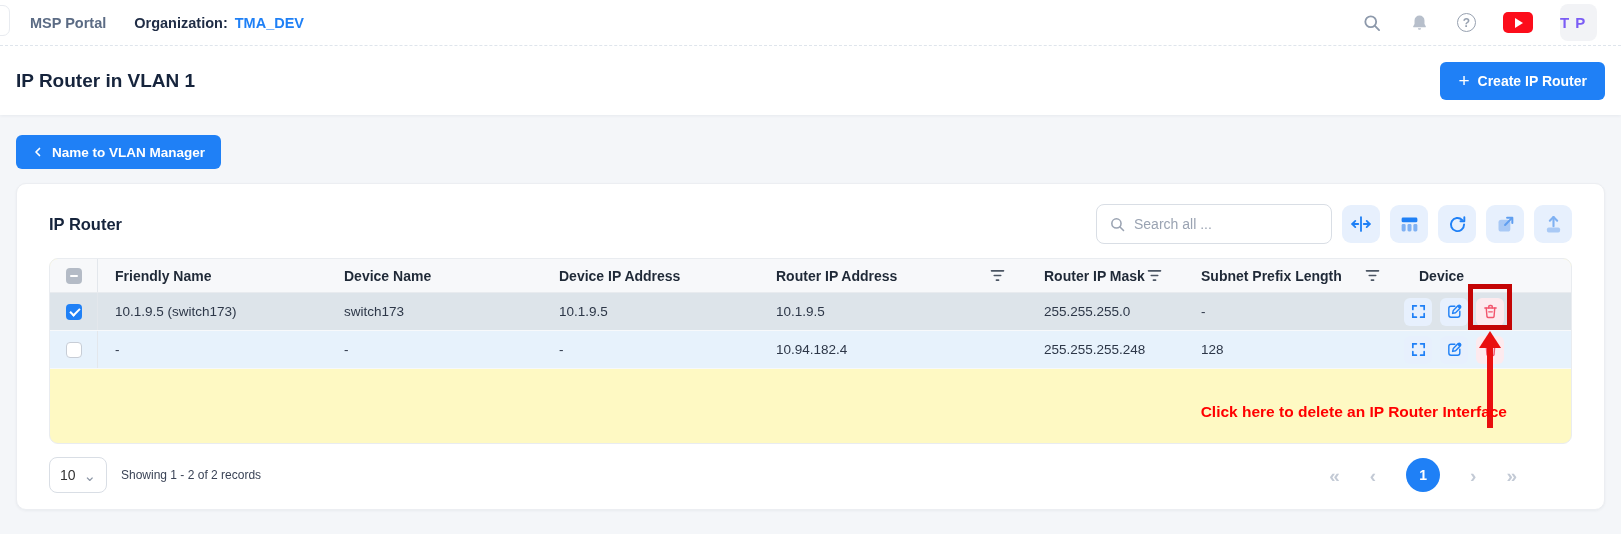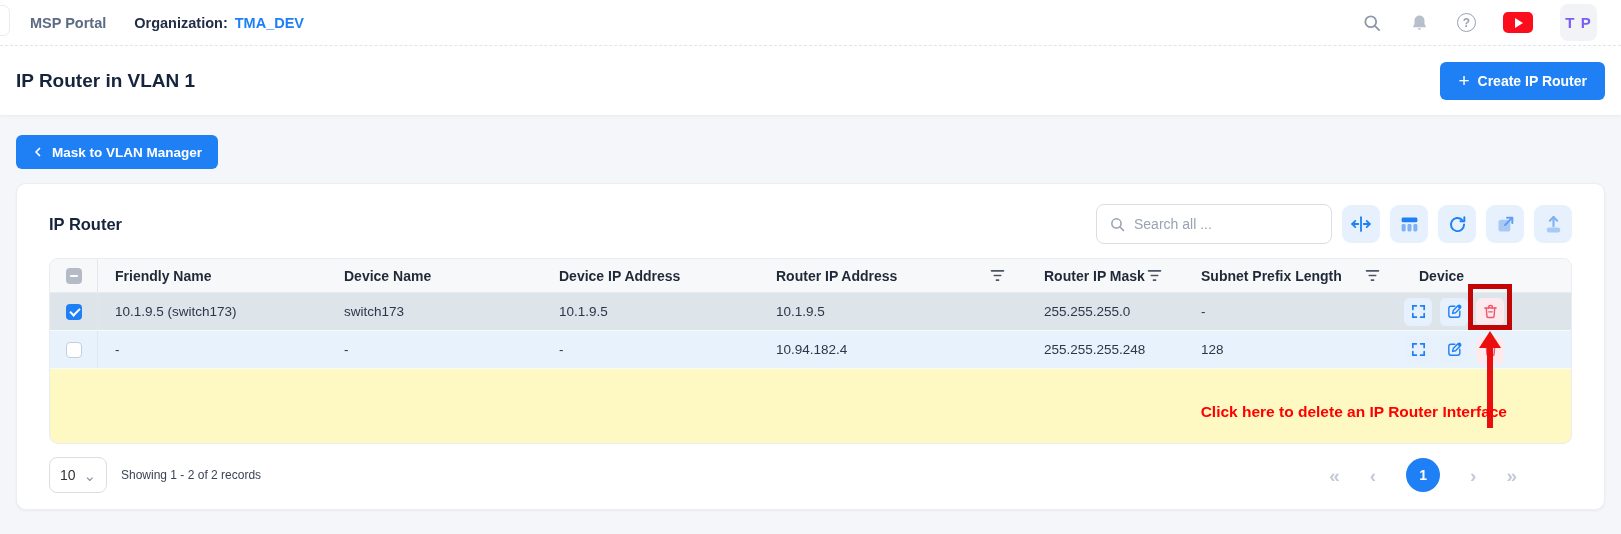--- a/index.html
+++ b/index.html
@@ -18,21 +18,21 @@
   .topbar-right { margin-left:auto; display:flex; align-items:center; gap:27px; }
   .tb-icon { width:21px; height:21px; display:flex; align-items:center; justify-content:center; cursor:pointer; }
   .help-circle { width:19px; height:19px; border:1.6px solid #97a1b0; border-radius:50%;
     color:#97a1b0; font-size:12px; font-weight:700; display:flex; align-items:center; justify-content:center; }
   .yt { width:30px; height:21px; background:#fc0d1b; border-radius:5px;
     display:flex; align-items:center; justify-content:center; cursor:pointer; }
   .yt-tri { width:0; height:0; border-top:5px solid transparent; border-bottom:5px solid transparent;
     border-left:8px solid #fff; margin-left:2px; }
   .avatar { width:37px; height:37px; background:#f2f3f6; border-radius:8px; cursor:pointer;
     color:#7b5cf5; font-weight:700; font-size:15px; letter-spacing:1px;
-    display:flex; align-items:center; justify-content:center; }
+    display:flex; align-items:center; }
 
   
   .page-header { height:69px; background:#fff; display:flex; align-items:center;
     padding:0 16px; box-shadow:0 1px 3px rgba(25,39,70,.06); }
   .page-title { color:#16243c; font-weight:700; font-size:19px; }
   .btn-blue { background:#1f80f6; color:#fff; border:none; border-radius:6px;
     font-family:inherit; font-weight:700; font-size:14px; cursor:pointer;
     display:inline-flex; align-items:center; gap:8px; }
   .create-btn { margin-left:auto; height:38px; padding:0 18px; }
   .plus-glyph { font-size:19px; font-weight:400; line-height:1; }
@@ -152,21 +152,21 @@
     <span>Create IP Router</span>
   </button>
 </div>
 
 <div class="content">
 
   <button class="btn-blue back-btn">
     <svg width="12" height="12" viewBox="0 0 24 24" fill="none" stroke="#fff" stroke-width="3.4" stroke-linecap="round" stroke-linejoin="round">
       <path d="M15 5l-7 7 7 7"></path>
     </svg>
-    <span>Mask to VLAN Manager</span>
+    <span>Name to VLAN Manager</span>
   </button>
 
   <section class="card">
 
     <div class="card-head">
       <h2 class="card-title">IP Router</h2>
       <div class="head-right">
         <div class="search-box">
           <svg width="17" height="17" viewBox="0 0 24 24" fill="none" stroke="#9aa3b2" stroke-width="2.2" stroke-linecap="round">
             <circle cx="10.5" cy="10.5" r="6.5"></circle>

